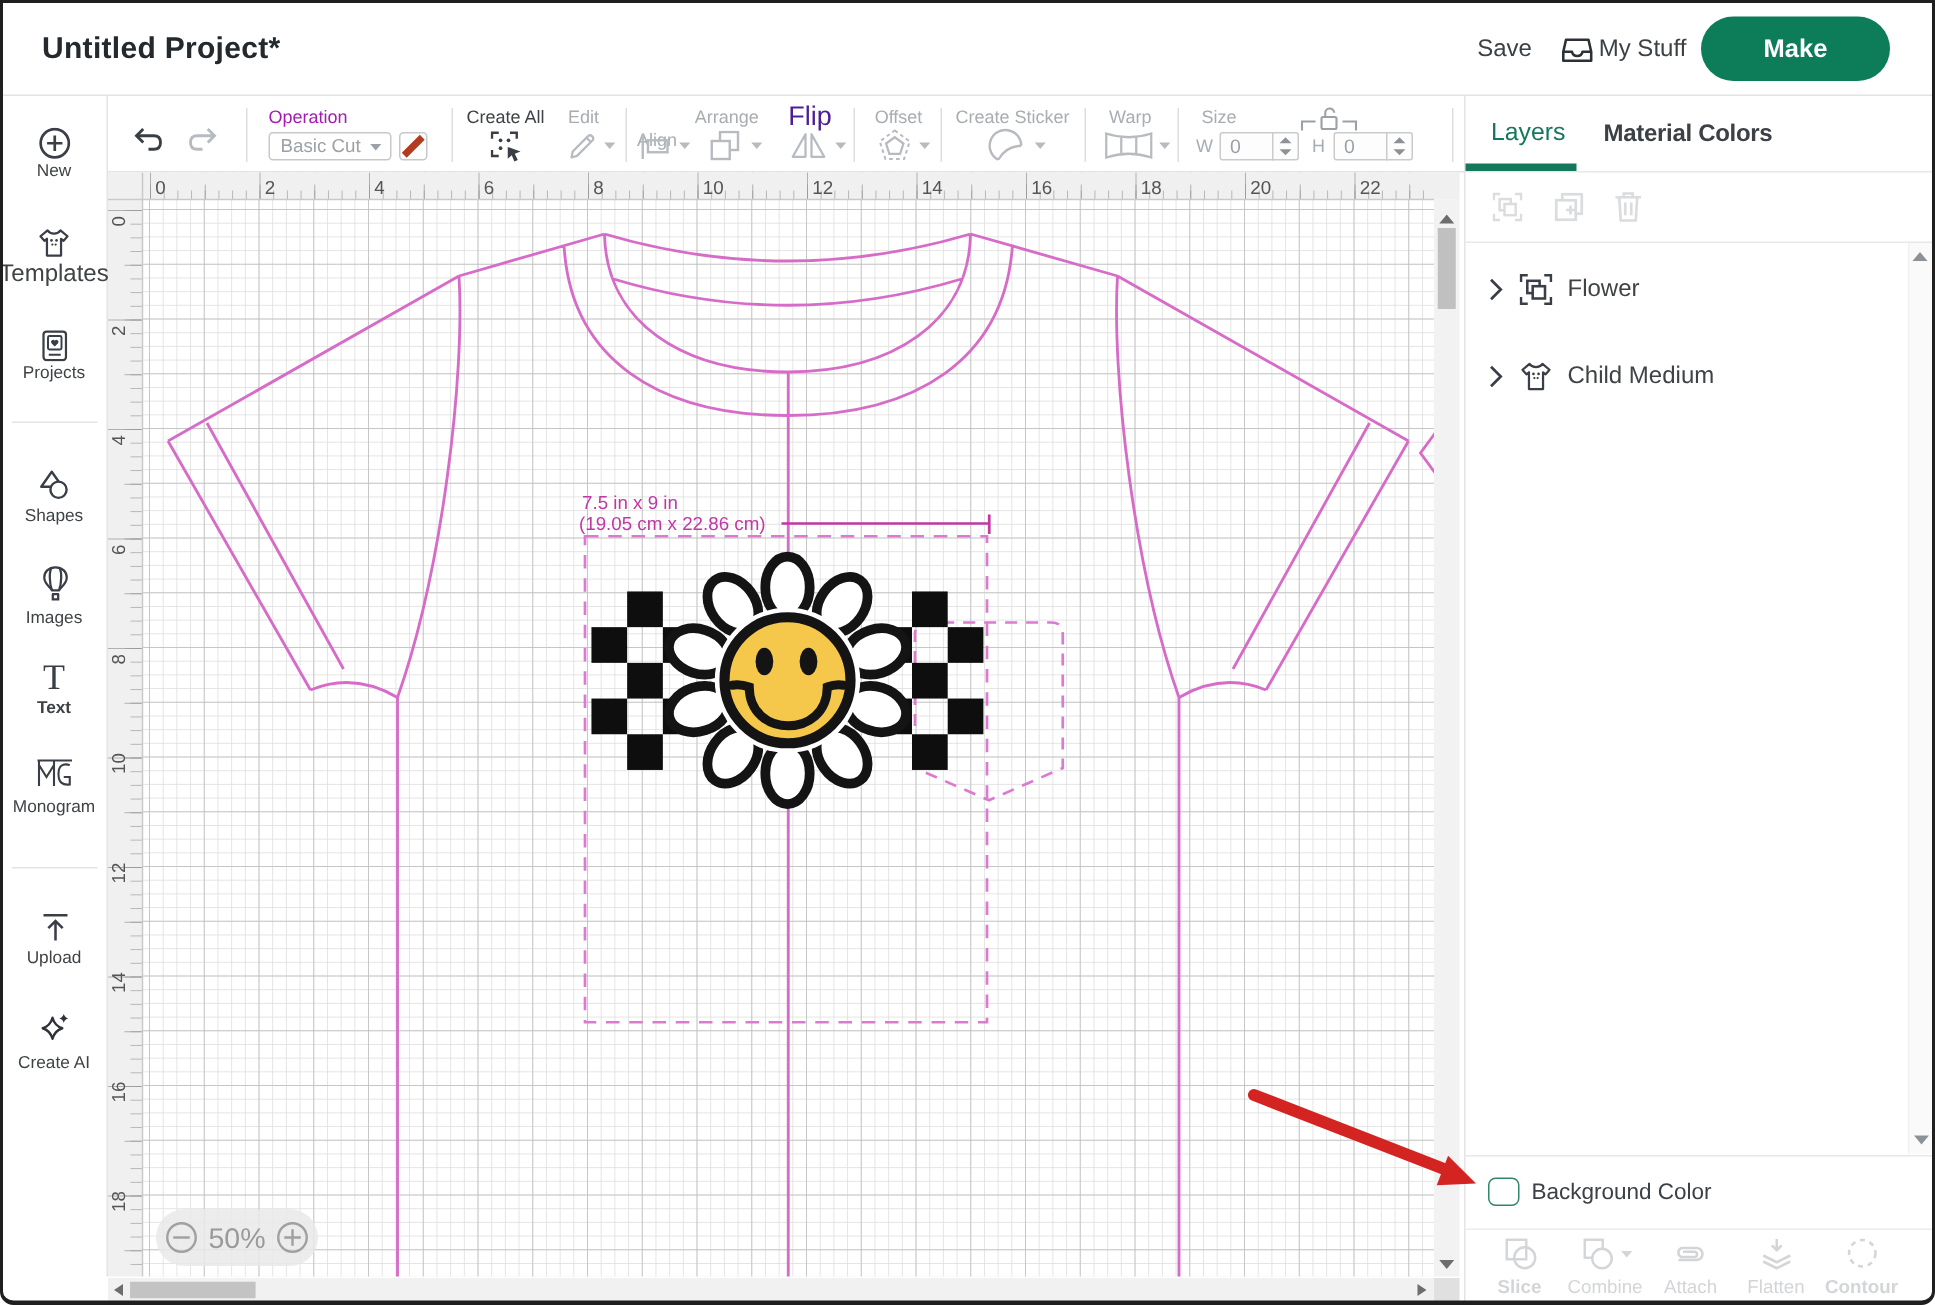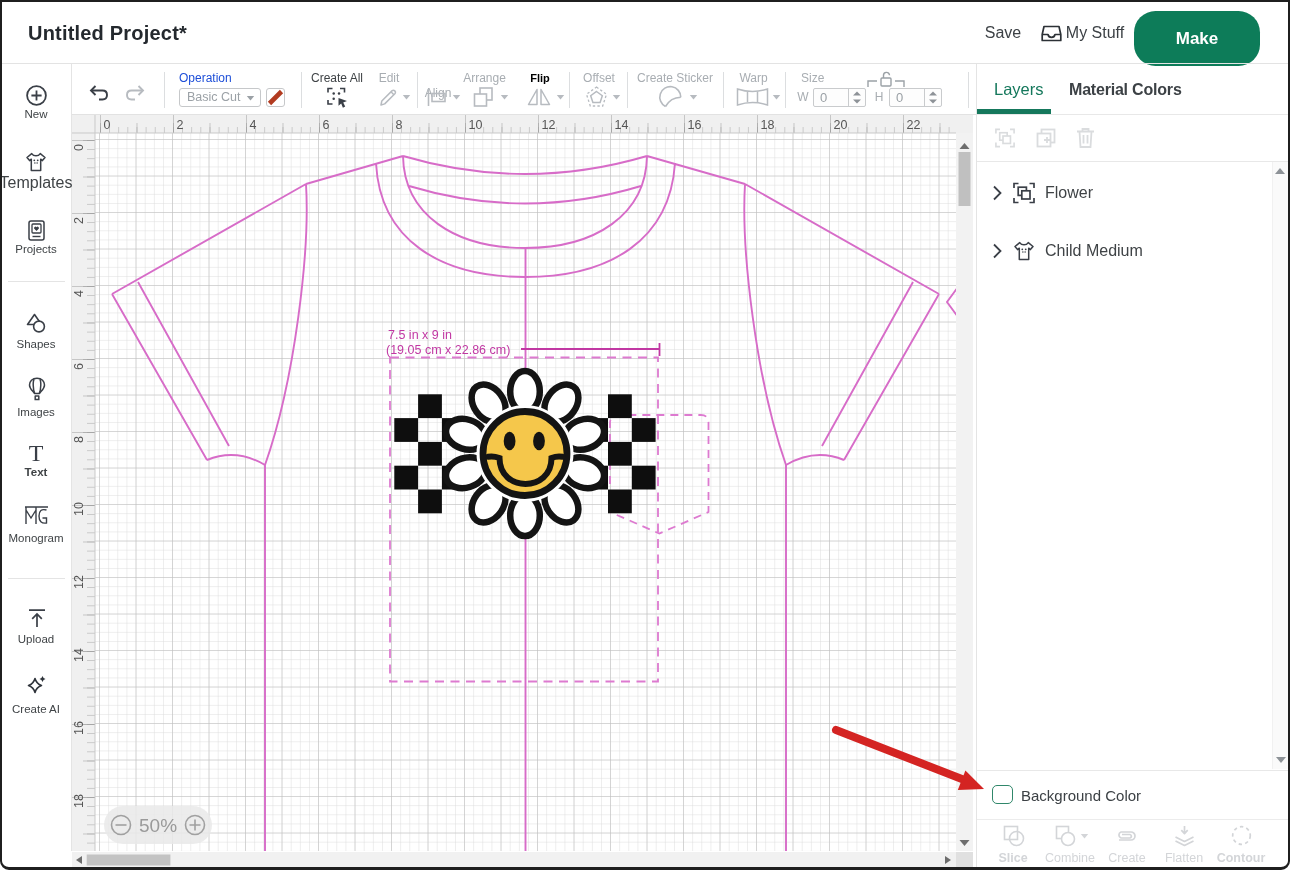--- a/index.html
+++ b/index.html
@@ -1,19 +1,19 @@
 <!DOCTYPE html>
 <html><head><meta charset="utf-8"><style>html,body{margin:0;padding:0}body{width:1290px;height:870px;position:relative;overflow:hidden;background:#ffffff;font-family:'Liberation Sans',sans-serif;}*{box-sizing:border-box}</style></head><body>
 <div style="position:absolute;left:28px;top:33px;transform:translate(0,-50%);font-size:20px;color:#24292e;white-space:nowrap;font-weight:700;letter-spacing:0.2px">Untitled Project*</div>
 <div style="position:absolute;left:1003px;top:33px;transform:translate(-50%,-50%);font-size:16px;color:#3c4145;white-space:nowrap;font-weight:400;letter-spacing:0">Save</div>
 <svg style="position:absolute;left:1041px;top:25px" width="21" height="17" viewBox="0 0 21 17">
     <path d="M1.2,9.5 L3,1.5 H18 L19.8,9.5 V15.5 H1.2 Z M1.2,9.5 H7 Q7.5,12.3 10.5,12.3 Q13.5,12.3 14,9.5 H19.8" fill="none" stroke="#2c3136" stroke-width="1.7" stroke-linejoin="round"></path>
   </svg>
 <div style="position:absolute;left:1095px;top:33px;transform:translate(-50%,-50%);font-size:16px;color:#3c4145;white-space:nowrap;font-weight:400;letter-spacing:0">My Stuff</div>
-<div style="position:absolute;left:1134px;top:11px;width:126px;height:55px;border-radius:21.5px;background:#0d7c59;color:#fff;font-size:17px;font-weight:700;display:flex;align-items:center;justify-content:center">Make</div>
+<div style="position:absolute;left:1134px;top:11px;width:126px;height:43px;border-radius:21.5px;background:#0d7c59;color:#fff;font-size:17px;font-weight:700;display:flex;align-items:center;justify-content:center">Make</div>
 <div style="position:absolute;left:0;top:63px;width:1290px;height:1px;background:#e3e3e3"></div>
 <div style="position:absolute;left:71px;top:64px;width:1px;height:787px;background:#e4e4e4"></div>
 <svg style="position:absolute;left:26px;top:85px" width="21" height="21" viewBox="0 0 21 21">
     <circle cx="10.5" cy="10.5" r="9.4" fill="none" stroke="#3a3f47" stroke-width="1.8"></circle>
     <path d="M10.5,5.4 V15.6 M5.4,10.5 H15.6" stroke="#3a3f47" stroke-width="1.8"></path>
   </svg>
 <div style="position:absolute;left:36px;top:114px;transform:translate(-50%,-50%);font-size:11.5px;color:#3f4346;white-space:nowrap;font-weight:400;letter-spacing:0">New</div>
 <svg style="position:absolute;left:25px;top:151px" width="22" height="22" viewBox="0 0 22 22">
     <path d="M6.7,2.6 L2,6.5 L4.6,9.6 L6.3,8.2 V19.4 H15.7 V8.2 L17.4,9.6 L20,6.5 L15.3,2.6 Q13.8,4.8 11,4.8 Q8.2,4.8 6.7,2.6 Z" fill="none" stroke="#3a3f47" stroke-width="1.5" stroke-linejoin="round"></path>
     <g fill="#3a3f47">
@@ -75,21 +75,21 @@
       <path d="M7.5,2 L3,6.5 L7.5,11"></path>
     </g>
   </svg>
 <svg style="position:absolute;left:124px;top:84px" width="22" height="18" viewBox="0 0 22 18">
     <g fill="none" stroke="#b7bbc0" stroke-width="1.9">
       <path d="M19,6.5 H7.5 Q3,6.5 3,11 Q3,15.5 7.5,15.5 H11"></path>
       <path d="M14.5,2 L19,6.5 L14.5,11"></path>
     </g>
   </svg>
 <div style="position:absolute;left:164px;top:72px;width:1px;height:36px;background:#dcdee0"></div>
-<div style="position:absolute;left:179px;top:78px;transform:translate(0,-50%);font-size:12px;color:#1d4ed8;white-space:nowrap;font-weight:400;letter-spacing:0">Operation</div>
+<div style="position:absolute;left:179px;top:78px;transform:translate(0,-50%);font-size:12px;color:#a21caf;white-space:nowrap;font-weight:400;letter-spacing:0">Operation</div>
 <div style="position:absolute;left:179px;top:87.5px;width:82px;height:19px;border:1px solid #c6c8ca;border-radius:3px;font-size:12.5px;color:#9ba1a6;line-height:17px;padding-left:7px">Basic Cut</div>
 <svg style="position:absolute;left:246px;top:95px" width="9" height="6" viewBox="0 0 9 6">
     <path d="M0.8,1 H8.2 L4.5,5.4 Z" fill="#9ba1a6"></path>
   </svg>
 <div style="position:absolute;left:266px;top:87.5px;width:19px;height:19px;border:1px solid #c6c8ca;border-radius:3px"></div>
 <svg style="position:absolute;left:266px;top:87.5px" width="19" height="19" viewBox="0 0 19 19">
     <path d="M3.5,15.5 L15.5,3.5" stroke="#b23b20" stroke-width="4.6"></path>
   </svg>
 <div style="position:absolute;left:301px;top:72px;width:1px;height:36px;background:#dcdee0"></div>
 <div style="position:absolute;left:337px;top:78px;transform:translate(-50%,-50%);font-size:12px;color:#3f4346;white-space:nowrap;font-weight:400;letter-spacing:0">Create All</div>
@@ -129,21 +129,21 @@
 <svg style="position:absolute;left:473px;top:87px" width="22" height="21" viewBox="0 0 22 21">
     <g fill="none" stroke="#b7bbc0" stroke-width="1.6">
       <rect x="7" y="1" width="12" height="12"></rect>
       <rect x="1.5" y="7" width="12" height="12" fill="#ffffff"></rect>
     </g>
   </svg>
 <svg style="position:absolute;left:500px;top:94px" width="9" height="6" viewBox="0 0 9 6">
     <path d="M0.8,1 H8.2 L4.5,5.4 Z" fill="#b7bbc0"></path>
   </svg>
 <div style="position:absolute;left:568.5px;top:72px;width:1px;height:36px;background:#dcdee0"></div>
-<div style="position:absolute;left:540px;top:78px;transform:translate(-50%,-50%);font-size:11px;color:#000000;white-space:nowrap;font-weight:700;letter-spacing:0">Flip</div>
+<div style="position:absolute;left:540px;top:78px;transform:translate(-50%,-50%);font-size:18px;color:#4c1d95;white-space:nowrap;font-weight:400;letter-spacing:0">Flip</div>
 <svg style="position:absolute;left:527px;top:87px" width="24" height="20" viewBox="0 0 24 20">
     <g fill="none" stroke="#b7bbc0" stroke-width="1.5" stroke-linejoin="round">
       <path d="M10,2.5 V17.5 H1.5 Z"></path>
       <path d="M14,2.5 V17.5 H22.5 Z" fill="#ffffff"></path>
     </g>
   </svg>
 <svg style="position:absolute;left:556px;top:94px" width="9" height="6" viewBox="0 0 9 6">
     <path d="M0.8,1 H8.2 L4.5,5.4 Z" fill="#b7bbc0"></path>
   </svg>
 <div style="position:absolute;left:599px;top:78px;transform:translate(-50%,-50%);font-size:12px;color:#a8adb2;white-space:nowrap;font-weight:400;letter-spacing:0">Offset</div>
@@ -391,21 +391,21 @@
   </svg>
 <svg style="position:absolute;left:1080px;top:833px" width="9" height="6" viewBox="0 0 9 6">
     <path d="M0.8,1 H8.2 L4.5,5.4 Z" fill="#d3d5d8"></path>
   </svg>
 <div style="position:absolute;left:1070px;top:858px;transform:translate(-50%,-50%);font-size:12.5px;color:#d3d5d8;white-space:nowrap;font-weight:400;letter-spacing:0">Combine</div>
 <svg style="position:absolute;left:1114px;top:827px" width="25" height="18" viewBox="0 0 25 18">
     <g fill="none" stroke="#d3d5d8" stroke-width="1.7">
       <path d="M5,13 H17 A4,4 0 0 0 17,5 H7 A3.2,3.2 0 0 0 7,11 H16 A1.8,1.8 0 0 0 16,7.5 H8"></path>
     </g>
   </svg>
-<div style="position:absolute;left:1127px;top:858px;transform:translate(-50%,-50%);font-size:12.5px;color:#d3d5d8;white-space:nowrap;font-weight:400;letter-spacing:0">Create</div>
+<div style="position:absolute;left:1127px;top:858px;transform:translate(-50%,-50%);font-size:12.5px;color:#d3d5d8;white-space:nowrap;font-weight:400;letter-spacing:0">Attach</div>
 <svg style="position:absolute;left:1173px;top:824px" width="23" height="23" viewBox="0 0 23 23">
     <g fill="none" stroke="#d3d5d8" stroke-width="1.7" stroke-linejoin="round">
       <path d="M11.5,2 V9 M8.3,6.2 L11.5,9.6 L14.7,6.2"></path>
       <path d="M2.5,13 L11.5,17.5 L20.5,13 M2.5,17 L11.5,21.5 L20.5,17"></path>
     </g>
   </svg>
 <div style="position:absolute;left:1184px;top:858px;transform:translate(-50%,-50%);font-size:12.5px;color:#d3d5d8;white-space:nowrap;font-weight:400;letter-spacing:0">Flatten</div>
 <svg style="position:absolute;left:1231px;top:825px" width="21" height="21" viewBox="0 0 21 21">
     <circle cx="10.5" cy="10.5" r="8.8" fill="none" stroke="#d3d5d8" stroke-width="1.7" stroke-dasharray="3.4,3.2"></circle>
   </svg>

